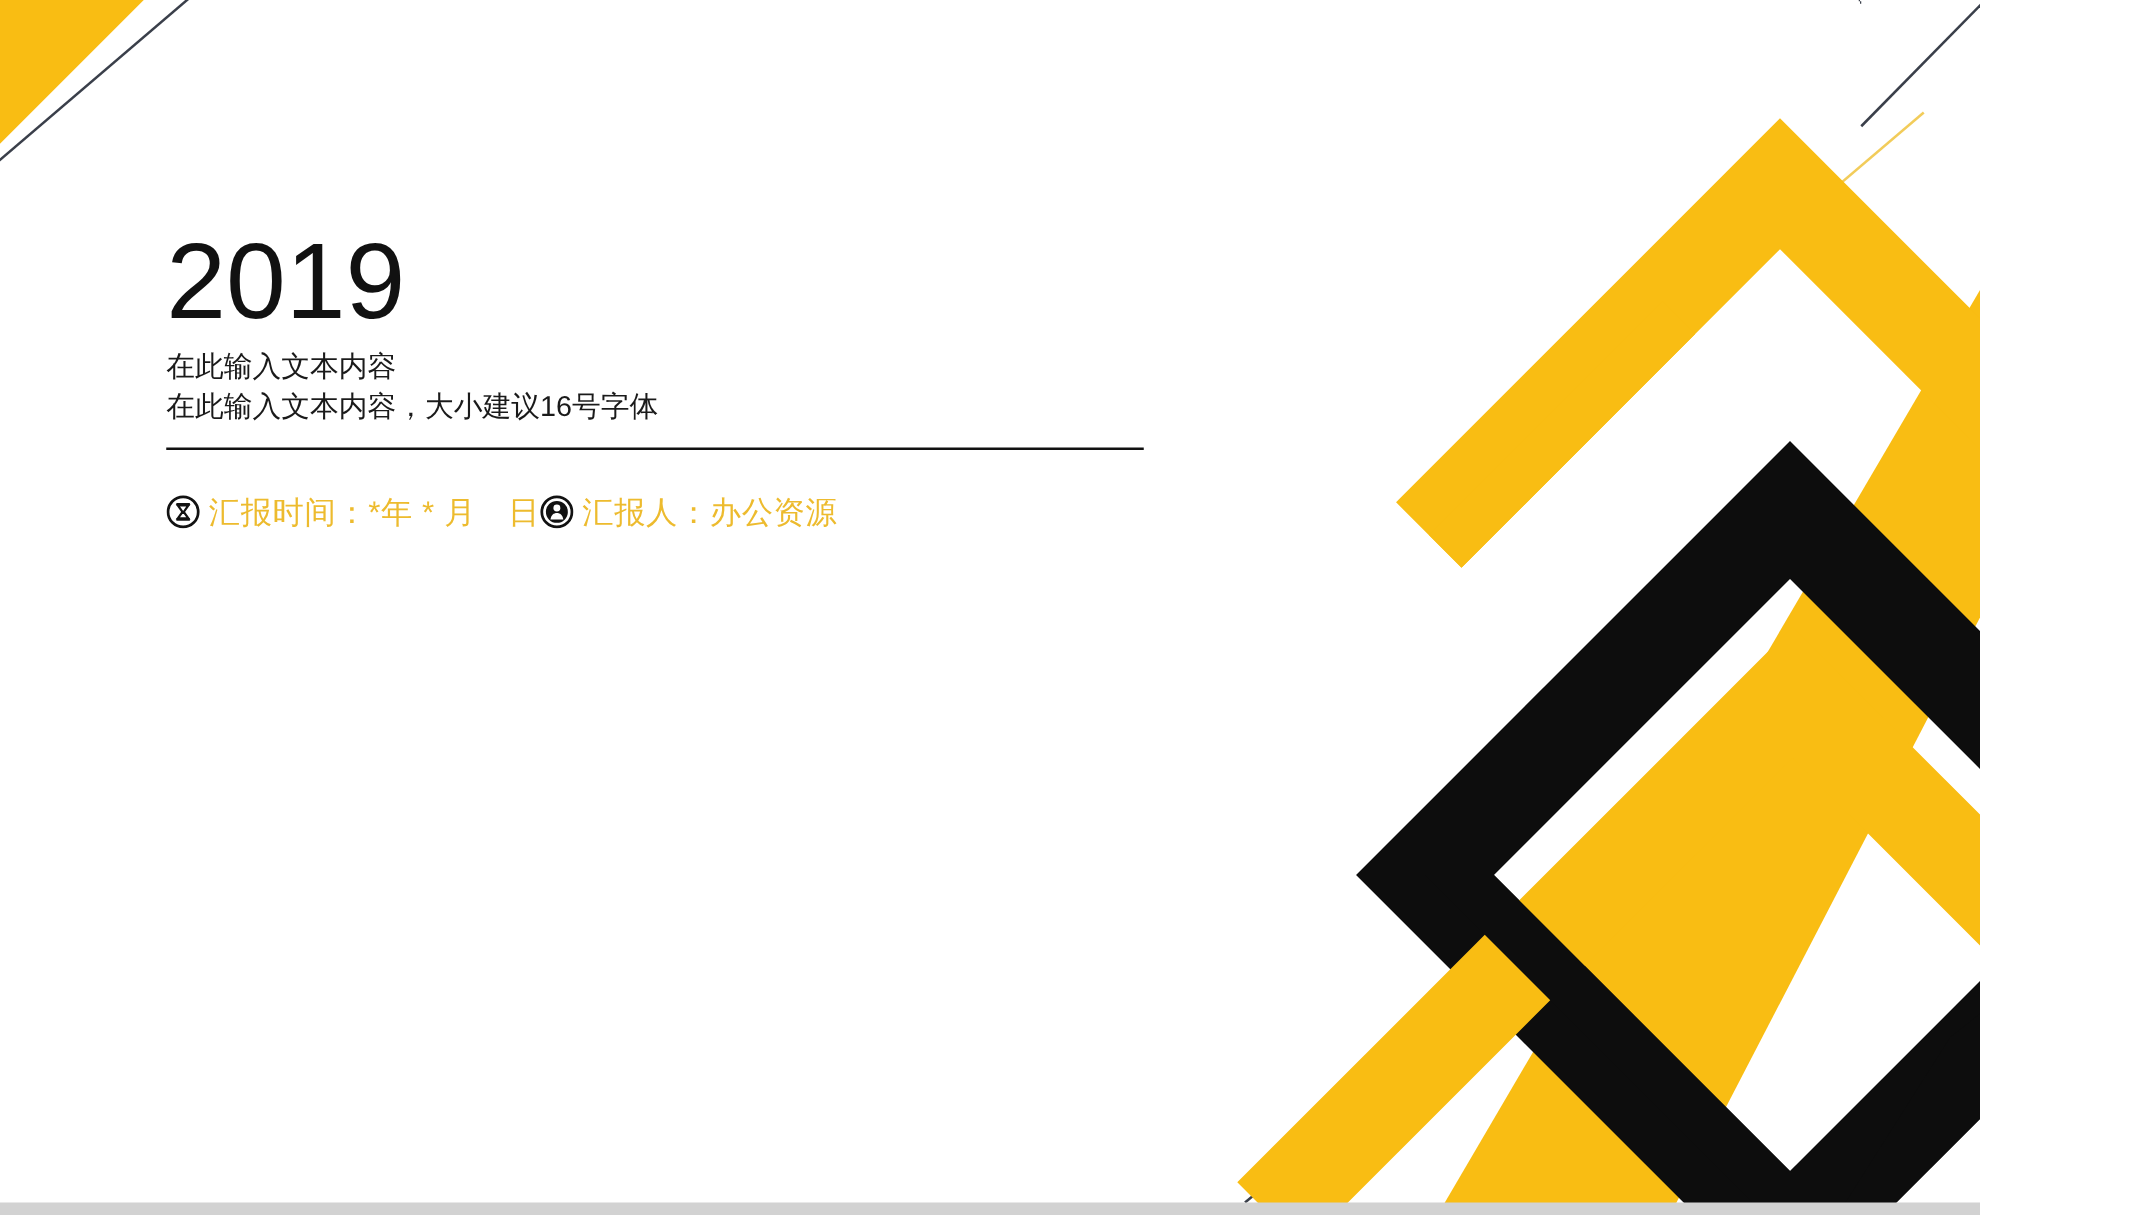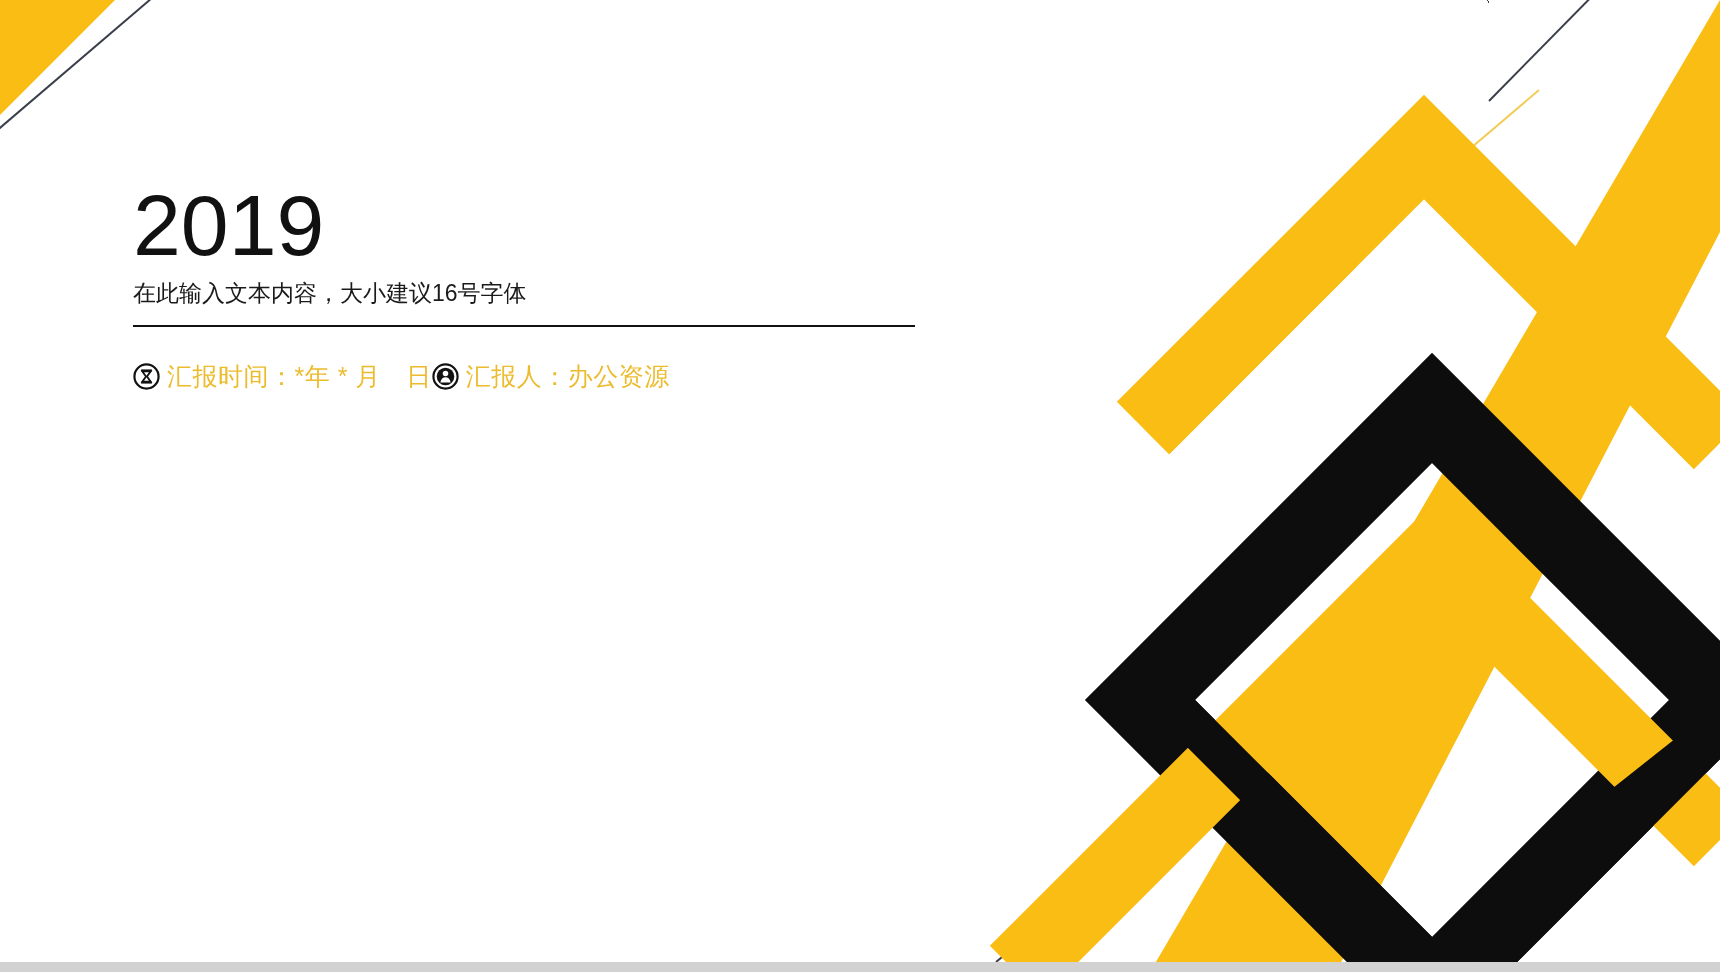--- a/index.html
+++ b/index.html
@@ -2,21 +2,21 @@
 <html><head>
 <meta charset="utf-8">
 <style>
   html, body {
     margin: 0;
     padding: 0;
     background: #ffffff;
   }
   #slide {
     position: relative;
-    width: 1720px;
+    width: 1584px;
     height: 972px;
     background: #ffffff;
     overflow: hidden;
     font-family: "Liberation Sans", "DejaVu Sans", sans-serif;
   }
 
   
   .deco {
     position: absolute;
     top: 0; left: 0;
@@ -160,20 +160,21 @@
 
     <rect x="0" y="962" width="1720" height="10" fill="#d2d2d2"></rect>
   </svg>
 
   <div class="content">
 
     <div class="year">2019</div>
 
 
     <div class="sub-lines">
+      <div class="sub-line">在此输入文本内容</div>
       <div class="sub-line">在此输入文本内容，大小建议16号字体</div>
     </div>
 
     <div class="rule"></div>
 
     <div class="meta-row">
 
       <div class="meta-item">
         <svg class="icon-circle" viewBox="0 0 32 32" xmlns="http://www.w3.org/2000/svg">
           <circle cx="16" cy="16" r="14.3" fill="none" stroke="#121212" stroke-width="2.6"></circle>

